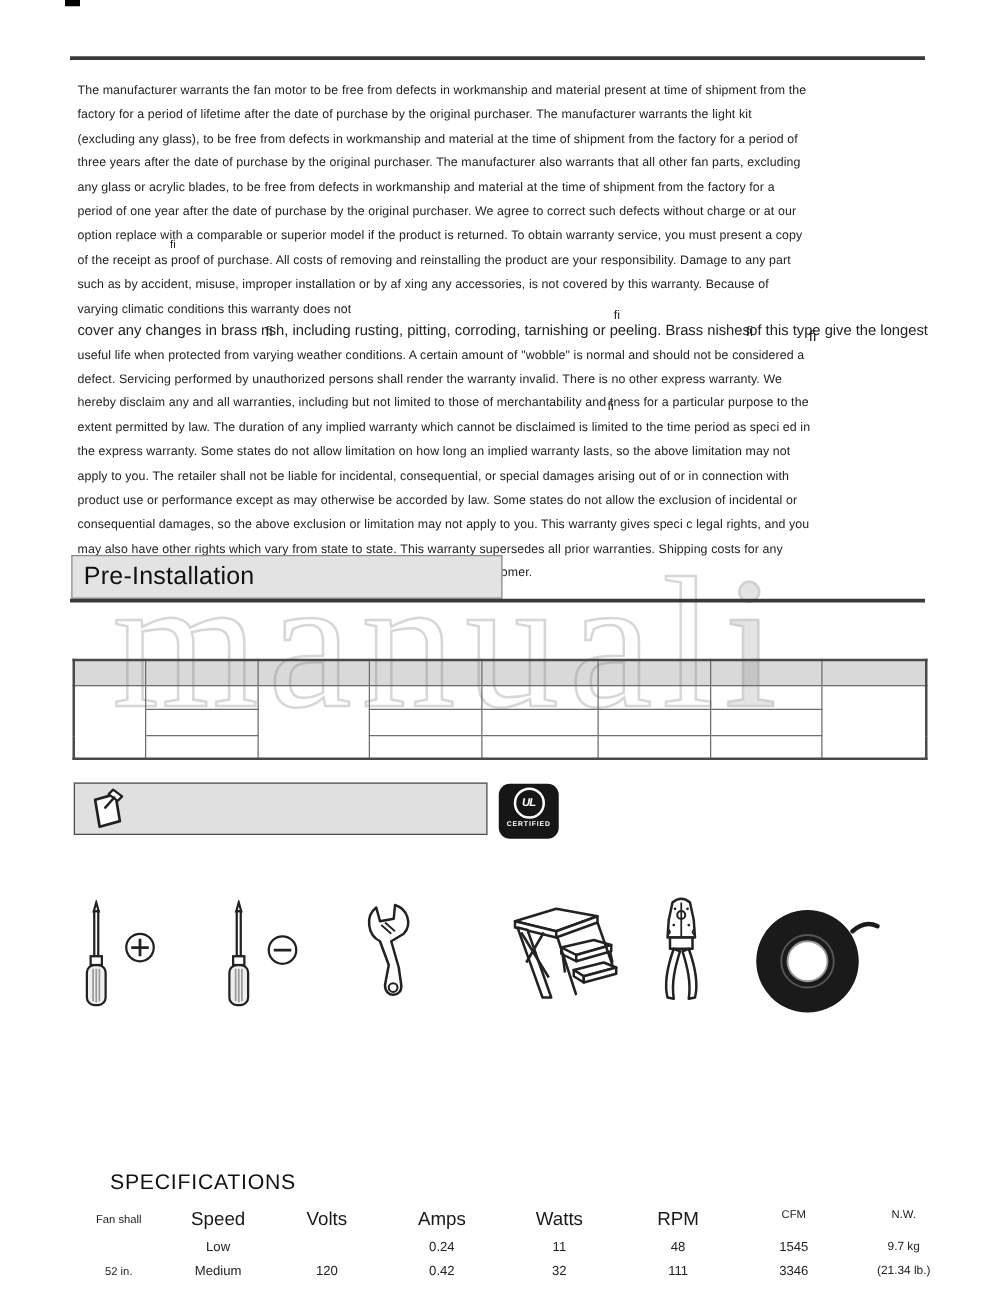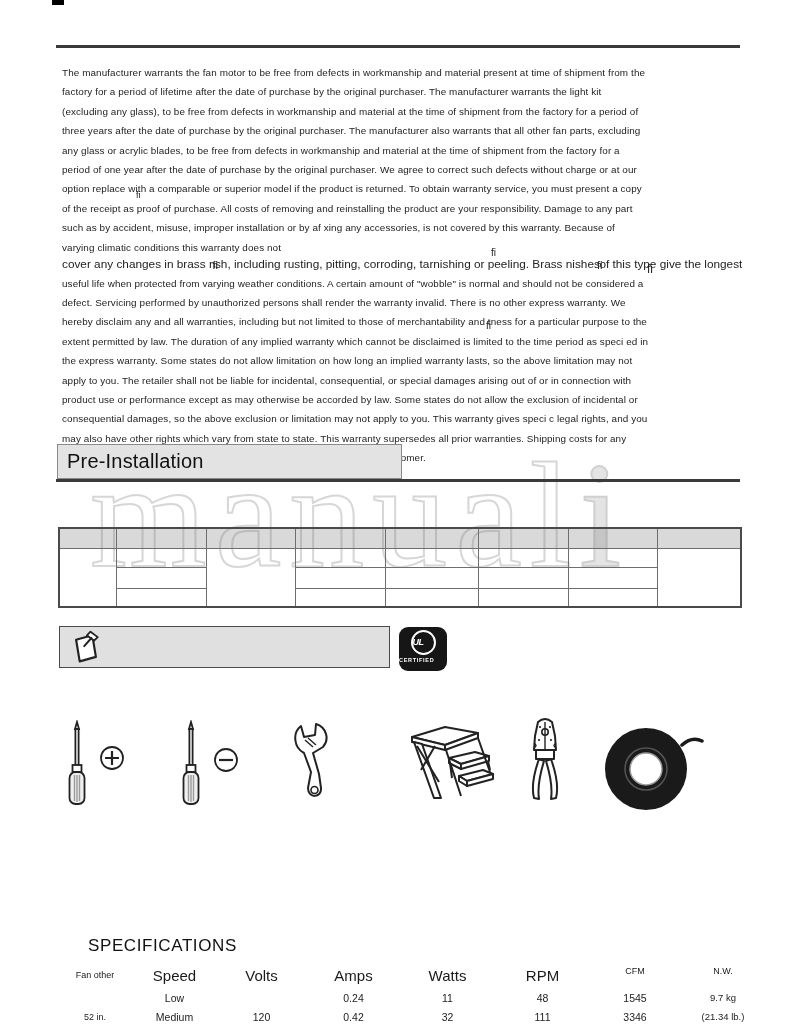--- a/index.html
+++ b/index.html
@@ -35,21 +35,21 @@
   #pre-table th{background:rgba(120,120,120,0.28);height:19px;}
   #pre-table tr.r1 td{height:18px;}
   #pre-table tr.r2 td{height:20px;}
   #pre-table tr.r3 td{height:17px;}
 
   
   #note-box{position:absolute;left:59px;top:626px;width:331px;height:42px;background:#e0e0e0;
             border:1.5px solid #4a4a4a;box-sizing:border-box;z-index:2;display:flex;align-items:center;}
   #note-box svg{margin-left:9px;}
   #ul-badge{position:absolute;left:399px;top:627px;width:48px;height:44px;background:#161616;
-            border-radius:9px;z-index:2;text-align:left;}
+            border-radius:9px;z-index:2;text-align:center;}
   .ul-circle{width:21px;height:21px;border:2px solid #fff;border-radius:50%;margin:3px auto 0;
              color:#fff;font-size:9px;font-weight:bold;font-style:italic;line-height:21px;letter-spacing:-0.5px;}
   .ul-label{color:#fff;font-size:5.5px;letter-spacing:0.7px;margin-top:2px;font-weight:bold;}
 
   
   .tool{position:absolute;z-index:2;}
   .tool svg{display:block;}
 
   
   #spec-title{position:absolute;left:88px;top:936px;font-size:17px;color:#111;
@@ -240,21 +240,21 @@
       <circle cx="46" cy="47" r="41" fill="#1a1a1a"></circle>
       <circle cx="46" cy="47" r="21" fill="none" stroke="#555" stroke-width="1.5"></circle>
       <circle cx="46" cy="47" r="16" fill="#fff" stroke="#999" stroke-width="1.5"></circle>
       <path d="M82 23 Q92 14 102 19" fill="none" stroke="#1a1a1a" stroke-width="3.5" stroke-linecap="round"></path>
     </svg>
   </div>
 
   <div id="spec-title">SPECIFICATIONS</div>
 
   <div id="spec-grid">
-    <div class="sc sc-hd sc-hd-sm" style="grid-column:1;grid-row:1;">Fan other</div>
+    <div class="sc sc-hd sc-hd-sm" style="grid-column:1;grid-row:1;">Fan shall</div>
     <div class="sc sc-hd" style="grid-column:2;grid-row:1;">Speed</div>
     <div class="sc sc-hd" style="grid-column:3;grid-row:1;">Volts</div>
     <div class="sc sc-hd" style="grid-column:4;grid-row:1;">Amps</div>
     <div class="sc sc-hd" style="grid-column:5;grid-row:1;">Watts</div>
     <div class="sc sc-hd" style="grid-column:6;grid-row:1;">RPM</div>
     <div class="sc sc-hd sc-hd-sm" style="grid-column:7;grid-row:1;align-self:start;padding-top:4px;">CFM</div>
     <div class="sc sc-hd sc-hd-sm" style="grid-column:8;grid-row:1;align-self:start;padding-top:4px;">N.W.</div>
 
     <div class="sc" style="grid-column:2;grid-row:2;">Low</div>
     <div class="sc" style="grid-column:4;grid-row:2;">0.24</div>

